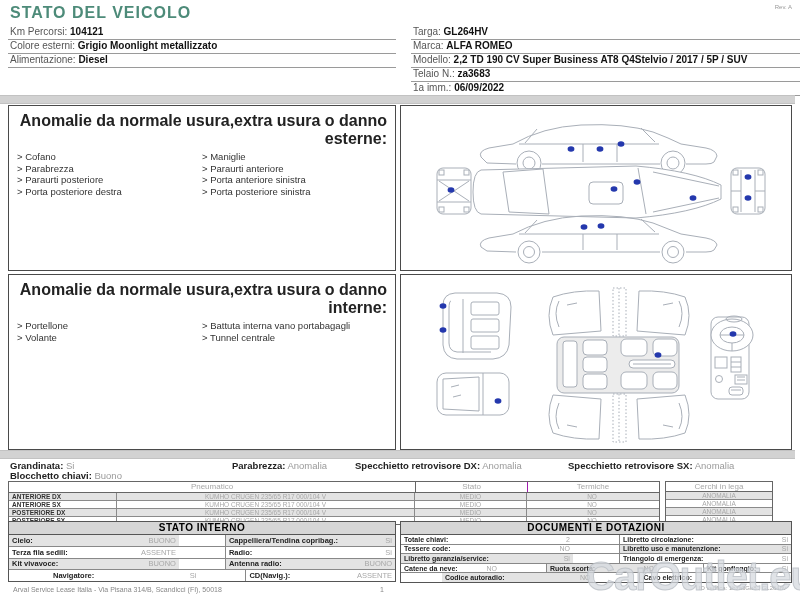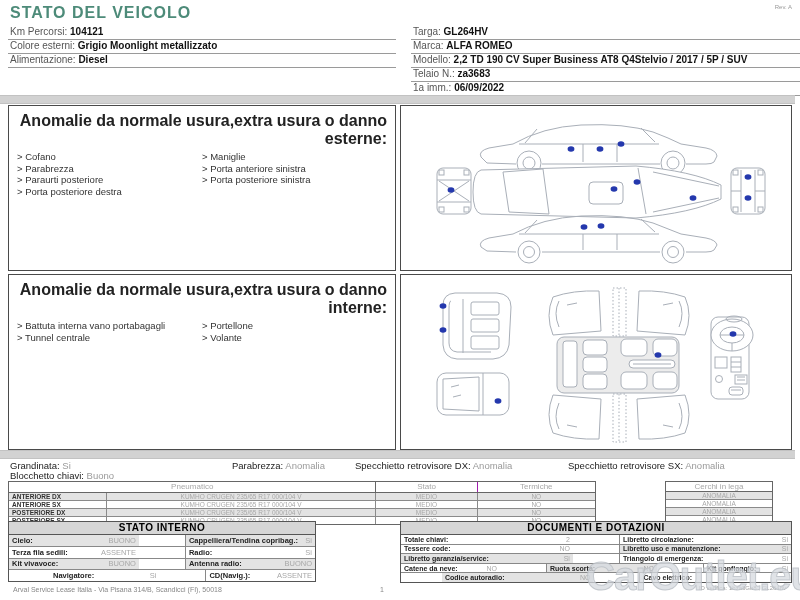--- a/index.html
+++ b/index.html
@@ -35,25 +35,25 @@
 
   svg{display:block;}
   .ln{stroke:#a9afb8;stroke-width:1;fill:none;}
   .lnf{stroke:#a9afb8;stroke-width:1;fill:#ffffff;}
   .lng{stroke:#a9afb8;stroke-width:1;fill:#ececec;}
   .lnd{stroke:#a9afb8;stroke-width:1;fill:none;stroke-dasharray:1.5,2;}
 
   .status1{position:absolute;left:10px;top:460px;width:782px;height:11px;font-size:9.5px;}
   .status1 span.item{position:absolute;top:0;white-space:nowrap;}
   .status2{position:absolute;left:10px;top:470px;font-size:9.5px;}
-  .slabel{font-weight:normal;color:#222;}
+  .slabel{font-weight:bold;color:#222;}
   .sval{color:#9a9a9a;}
 
   
-  .tiretable{position:absolute;left:8px;top:481px;width:588px;border:1px solid #666;
+  .tiretable{position:absolute;left:8px;top:481px;width:652px;border:1px solid #666;
              box-sizing:border-box;background:#fff;}
   .cerchitable{position:absolute;left:665px;top:481px;width:108px;border:1px solid #666;
              box-sizing:border-box;background:#fff;}
   .t-hrow{display:flex;height:10px;border-bottom:1px solid #666;}
   .t-h{font-size:8px;line-height:10px;color:#a8a8a8;text-align:center;box-sizing:border-box;}
   .t-row{display:flex;height:7px;border-bottom:1px solid #8a8a8a;}
   .t-row:last-child{border-bottom:none;}
   .t-row.alt{background:#e3e3e3;}
   .t-c{font-size:6.5px;line-height:7px;box-sizing:border-box;overflow:hidden;white-space:nowrap;}
   .c-pos{width:108px;font-weight:bold;color:#333;padding-left:3px;border-right:1px solid #8a8a8a;}
@@ -61,21 +61,21 @@
   .c-stato{width:112px;color:#a8a8a8;text-align:center;border-right:1px solid #8a8a8a;}
   .c-term{width:130px;color:#a8a8a8;text-align:center;}
   .h-pneu{width:407px;border-right:1px solid #666;}
   .h-stato{width:112px;border-right:1px solid #a21caf;}
   .h-term{width:130px;}
   .cerchitable .t-h{height:10px;border-bottom:1px solid #666;}
   .cerchitable .t-c{width:100%;text-align:center;color:#a8a8a8;}
 
   
   .btable{position:absolute;top:521px;border:1px solid #555;box-sizing:border-box;background:#fff;}
-  .btable.left{left:8px;width:308px;}
+  .btable.left{left:8px;width:388px;}
   .btable.right{left:400px;width:392px;}
   .b-head{height:12px;background:#d6d6d6;border-bottom:1px solid #555;font-size:10px;
           line-height:12px;font-weight:bold;text-align:center;color:#000;letter-spacing:.5px;}
   .b-row{display:flex;border-bottom:1px solid #888;gap:46px;}
   .b-row:last-child{border-bottom:none;margin-left:41px;}
   .btable.left .b-row{height:10.8px;}
   .btable.right .b-row{height:8.6px;}
   .b-cell{display:flex;box-sizing:border-box;padding:0 3px;align-items:center;overflow:hidden;}
   .b-cell.half{width:50%;}
   .b-cell + .b-cell{border-left:1px solid #888;}
@@ -120,36 +120,37 @@
     <div class="anom-title">Anomalie da normale usura,extra usura o danno esterne:</div>
     <div class="anom-cols">
       <div class="anom-col">
         <div class="anom-item">Cofano</div>
         <div class="anom-item">Parabrezza</div>
         <div class="anom-item">Paraurti posteriore</div>
         <div class="anom-item">Porta posteriore destra</div>
       </div>
       <div class="anom-col">
         <div class="anom-item">Maniglie</div>
+        <div class="anom-item">Paraurti anteriore</div>
         <div class="anom-item">Porta anteriore sinistra</div>
         <div class="anom-item">Porta posteriore sinistra</div>
       </div>
     </div>
   </div>
 
   <div class="abox box-int-anom">
     <div class="anom-title">Anomalie da normale usura,extra usura o danno interne:</div>
     <div class="anom-cols">
       <div class="anom-col">
+        <div class="anom-item">Portellone</div>
+        <div class="anom-item">Volante</div>
+      </div>
+      <div class="anom-col">
         <div class="anom-item">Battuta interna vano portabagagli</div>
         <div class="anom-item">Tunnel centrale</div>
-      </div>
-      <div class="anom-col">
-        <div class="anom-item">Portellone</div>
-        <div class="anom-item">Volante</div>
       </div>
     </div>
   </div>
 
   <div class="abox box-ext-diag">
     <svg width="390" height="164" viewBox="0 0 390 164">
 
       <path class="ln" d="M86,57 L80,51 Q77,45 88,42 L112,38 Q142,21 180,19 Q224,17 252,26 Q268,32 280,38 L305,42 Q315,44 316,50 L313,56 Q311,58 305,58"></path>
       <path class="ln" d="M86,57 L115,58 M141,58 L259,58 M285,58 L305,58"></path>
       <circle class="ln" cx="128" cy="57" r="12"></circle>

